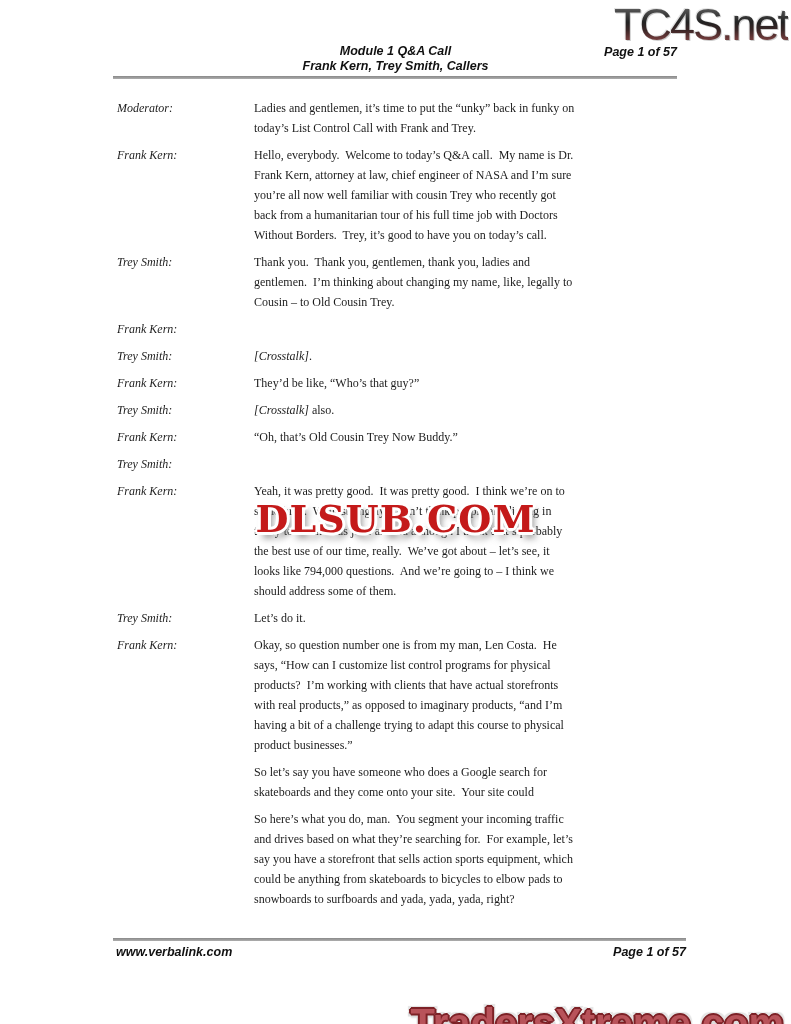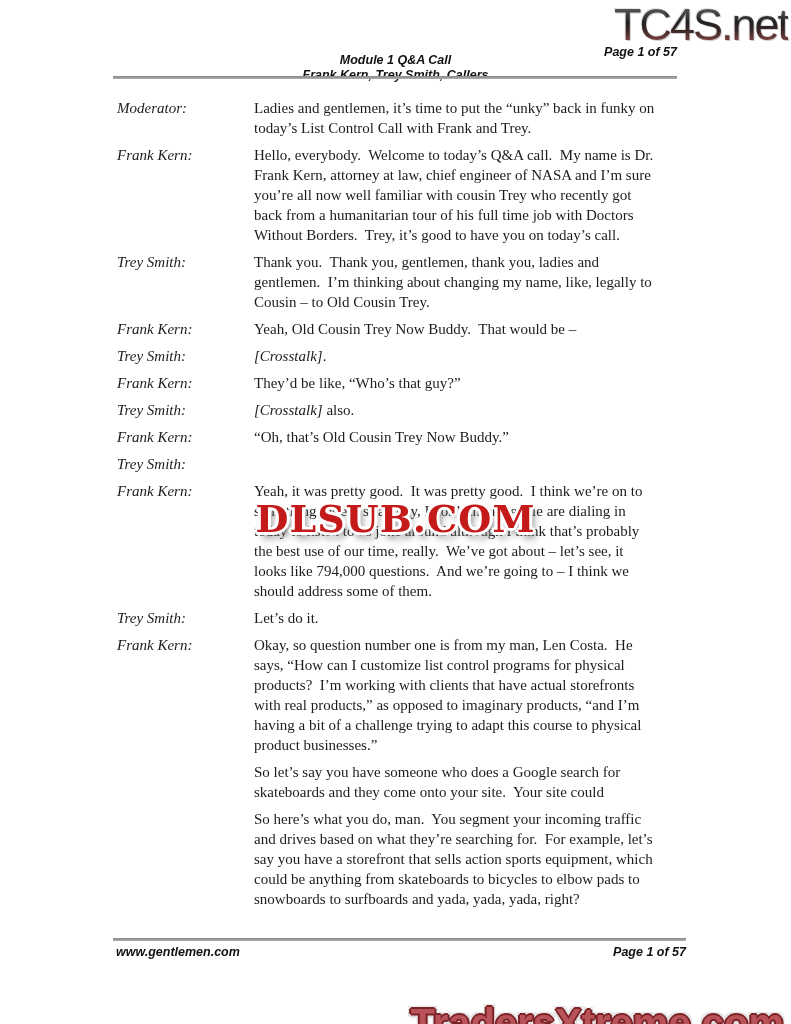--- a/index.html
+++ b/index.html
@@ -18,31 +18,31 @@
     background:linear-gradient(180deg,#9a9a9a 0%,#4f4f4f 20%,#222222 45%,#3a2626 62%,#6e3a3a 80%,#8a5252 100%);
     -webkit-background-clip:text; background-clip:text;
     -webkit-text-fill-color:transparent;
     filter:drop-shadow(1px 1px 0 #cccccc) drop-shadow(-1px -1px 0 #e3e3e3);
   }
   .pagenum-top {
     position:absolute; top:45px; right:114px;
     font:italic 700 12.5px/14px "Liberation Sans", sans-serif; color:#111;
   }
   .doc-title {
-    position:absolute; top:53px; left:0; width:791px; text-align:center;
+    position:absolute; top:44px; left:0; width:791px; text-align:center;
     font:italic 700 12.5px/15px "Liberation Sans", sans-serif; color:#111;
   }
   .rule { position:absolute; height:3px; background:linear-gradient(180deg,#898989,#aeaeae); }
   .rule-top    { top:76px;  left:113px; width:564px; }
   .rule-bottom { top:938px; left:113px; width:573px; }
 
   
   .body {
     position:absolute; top:98px; left:117px; width:570px;
-    font-size:15px; line-height:20px;
+    font-size:12px; line-height:20px;
   }
   .row { display:flex; margin-bottom:7px; }
   .speaker { width:137px; flex:none; font-style:italic; }
   .dialogue { flex:1; white-space:pre-wrap; }
   .dialogue .it { font-style:italic;margin-top:43px; }
 
   
   .watermark {
     position:absolute; top:472px; left:50%; transform:translateX(-50%);
     font-family:"DejaVu Serif", serif; font-weight:700;
@@ -106,21 +106,20 @@
 Without Borders.  Trey, it’s good to have you on today’s call.</span></div>
   </div>
       <div class="row">
     <div class="speaker">Trey Smith:</div>
     <div class="dialogue"><span>Thank you.  Thank you, gentlemen, thank you, ladies and
 gentlemen.  I’m thinking about changing my name, like, legally to
 Cousin – to Old Cousin Trey.</span></div>
   </div>
       <div class="row">
     <div class="speaker">Frank Kern:</div>
-    <div class="dialogue"><span>Yeah, Old Cousin Trey Now Buddy.  That would be –</span></div>
   </div>
       <div class="row">
     <div class="speaker">Trey Smith:</div>
     <div class="dialogue"><span class="it">[Crosstalk]</span><span>.</span></div>
   </div>
       <div class="row">
     <div class="speaker">Frank Kern:</div>
     <div class="dialogue"><span>They’d be like, “Who’s that guy?”</span></div>
   </div>
       <div class="row">
@@ -167,18 +166,18 @@
 and drives based on what they’re searching for.  For example, let’s
 say you have a storefront that sells action sports equipment, which
 could be anything from skateboards to bicycles to elbow pads to
 snowboards to surfboards and yada, yada, yada, right?</span></div>
   </div>
     </div>
 
   <div class="watermark">DLSUB.COM</div>
 
   <div class="rule rule-bottom"></div>
-  <div class="footer-left">www.gentlemen.com</div>
+  <div class="footer-left">www.verbalink.com</div>
   <div class="footer-right">Page 1 of 57</div>
 
   <div class="tx-logo">TradersXtreme.com</div>
 
 </div>
 
 </body></html>

